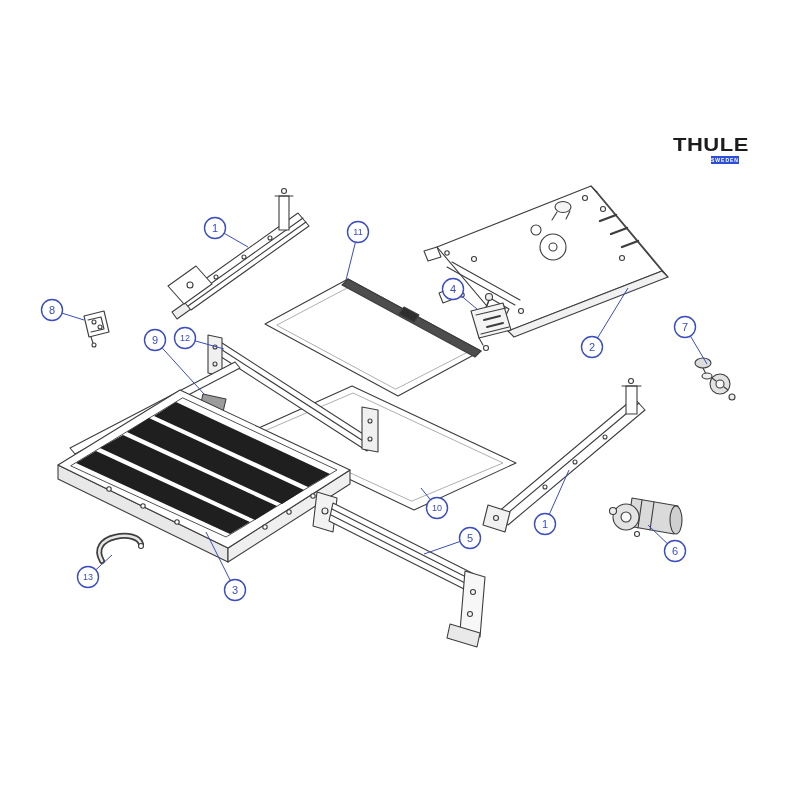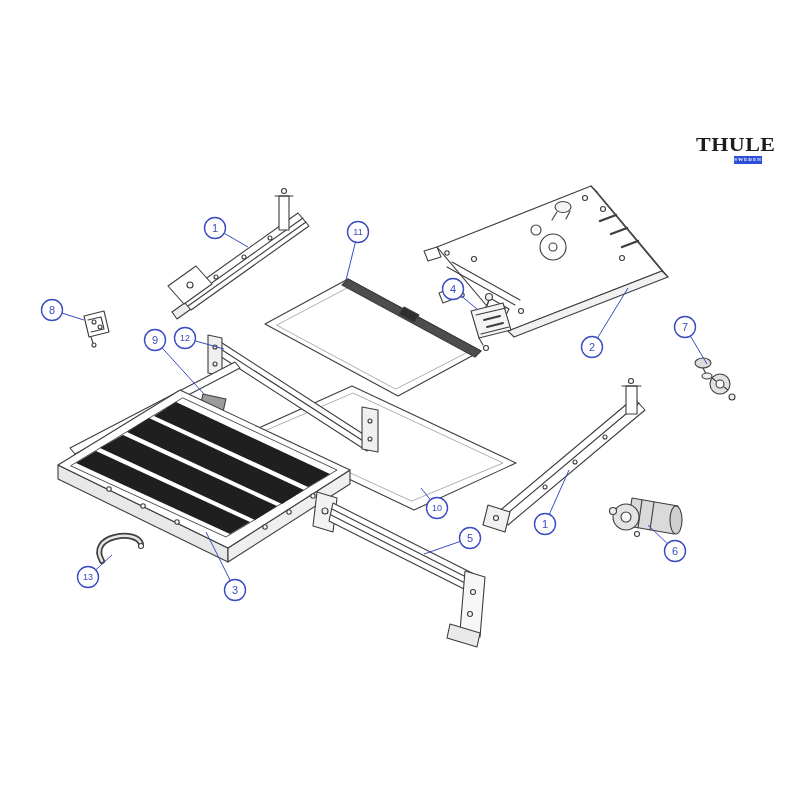--- a/index.html
+++ b/index.html
@@ -4,22 +4,22 @@
 <style>
   html,body{margin:0;padding:0;}
   body{
     width:800px;height:800px;background:#ffffff;
     font-family:"Liberation Sans", sans-serif;
     overflow:hidden;
   }
   .stage{position:relative;width:800px;height:800px;background:#fff;}
   .stage svg{position:absolute;left:0;top:0;}
   .brand{
-    position:absolute;left:696px;top:136px;width:80px;
-    text-align:left;line-height:1;user-select:none;font-family:Liberation Serif, serif;
+    position:absolute;left:673px;top:136px;width:80px;
+    text-align:left;line-height:1;user-select:none;
   }
   .brand .logo-text{
     display:block;
     font-weight:800;font-size:22px;letter-spacing:0.5px;color:#1c1c1c;
     transform:scaleY(0.82);transform-origin:top left;
   }
   .brand .logo-badge{
     display:block;margin-left:38px;margin-top:-2px;
     width:28px;height:8px;background:#2b4fd8;color:#fff;
     font-size:5px;line-height:8px;text-align:center;letter-spacing:1px;

